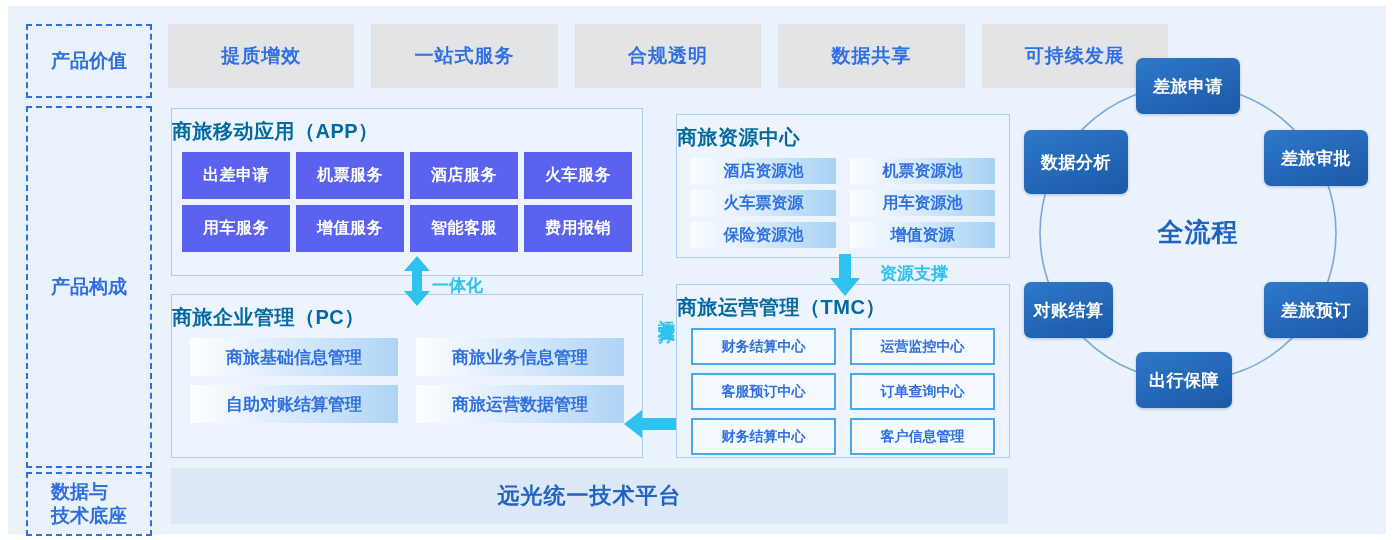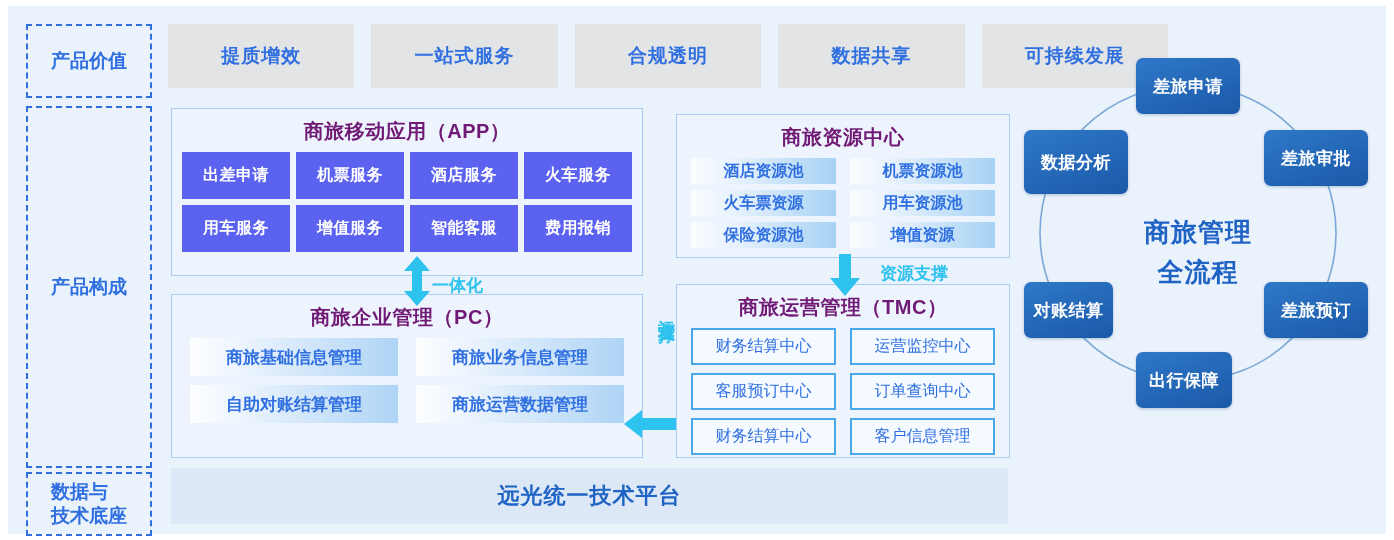--- a/index.html
+++ b/index.html
@@ -31,21 +31,21 @@
   .valuerow{position:absolute;left:160px;top:18px;width:1000px;height:64px;display:flex;gap:17px;}
   .value-tag{
     flex:1;background:#e3e4e6;
     display:flex;align-items:center;justify-content:center;
     color:#2f6fe0;font-weight:bold;font-size:19px;letter-spacing:1px;
   }
 
   
   .panel{position:absolute;background:#edf4fd;border:1px solid #a9cdf0;}
   .panel-title{
-    text-align:center;color:#701a75;font-weight:bold;font-size:20px;
+    text-align:left;color:#0369a1;font-weight:bold;font-size:20px;
     padding-top:9px;padding-bottom:7px;letter-spacing:.5px;
   }
 
   
   #panel-app{left:163px;top:102px;width:470px;height:166px;}
   .app-grid{display:grid;grid-template-columns:repeat(4,1fr);gap:6px;padding:0 10px 10px 10px;}
   .app-chip{
     background:#5b62f0;color:#ffffff;font-weight:bold;font-size:16px;
     height:47px;display:flex;align-items:center;justify-content:center;
     letter-spacing:.5px;
@@ -58,21 +58,21 @@
     height:26px;display:flex;align-items:center;justify-content:center;
     color:#2f6fe0;font-weight:bold;font-size:16px;
     background:linear-gradient(to right,#fbfdff 0%,#e3f0fc 35%,#a6d2f4 100%);
   }
 
   
   #panel-tmc{left:668px;top:278px;width:332px;height:172px;}
   .tmc-grid{display:grid;grid-template-columns:repeat(2,1fr);gap:8px 14px;padding:0 14px 10px 14px;}
   .tmc-chip{
     height:33px;display:flex;align-items:center;justify-content:center;
-    color:#2f6fe0;font-weight:normal;font-size:16px;
+    color:#2f6fe0;font-weight:bold;font-size:14px;
     background:#f4faff;border:2px solid #49a7ea;
   }
 
   
   #panel-pc{left:163px;top:288px;width:470px;height:162px;}
   .pc-grid{display:grid;grid-template-columns:repeat(2,1fr);gap:9px 18px;padding:0 18px 12px 18px;}
   .pc-chip{
     height:38px;display:flex;align-items:center;justify-content:center;
     color:#2f6fe0;font-weight:bold;font-size:17px;
     background:linear-gradient(to right,#fdfeff 0%,#e8f2fd 30%,#aed4f5 100%);
@@ -213,21 +213,20 @@
   <div id="platform-bar">
     <span>远光统一技术平台</span>
   </div>
 
   <div id="flow">
     <svg id="flow-ring" width="360" height="440" viewBox="0 0 360 440">
       <circle cx="170" cy="203" r="148" fill="none" stroke="#7aa9d8" stroke-width="1.6"></circle>
     </svg>
 
     <div class="flow-center">
-      <div>商旅管理</div>
       <div>全流程</div>
     </div>
 
     <div class="flow-node" id="node-0">差旅申请</div>
     <div class="flow-node" id="node-1">差旅审批</div>
     <div class="flow-node" id="node-2">差旅预订</div>
     <div class="flow-node" id="node-3">出行保障</div>
     <div class="flow-node" id="node-4">对账结算</div>
     <div class="flow-node" id="node-5">数据分析</div>
   </div>

